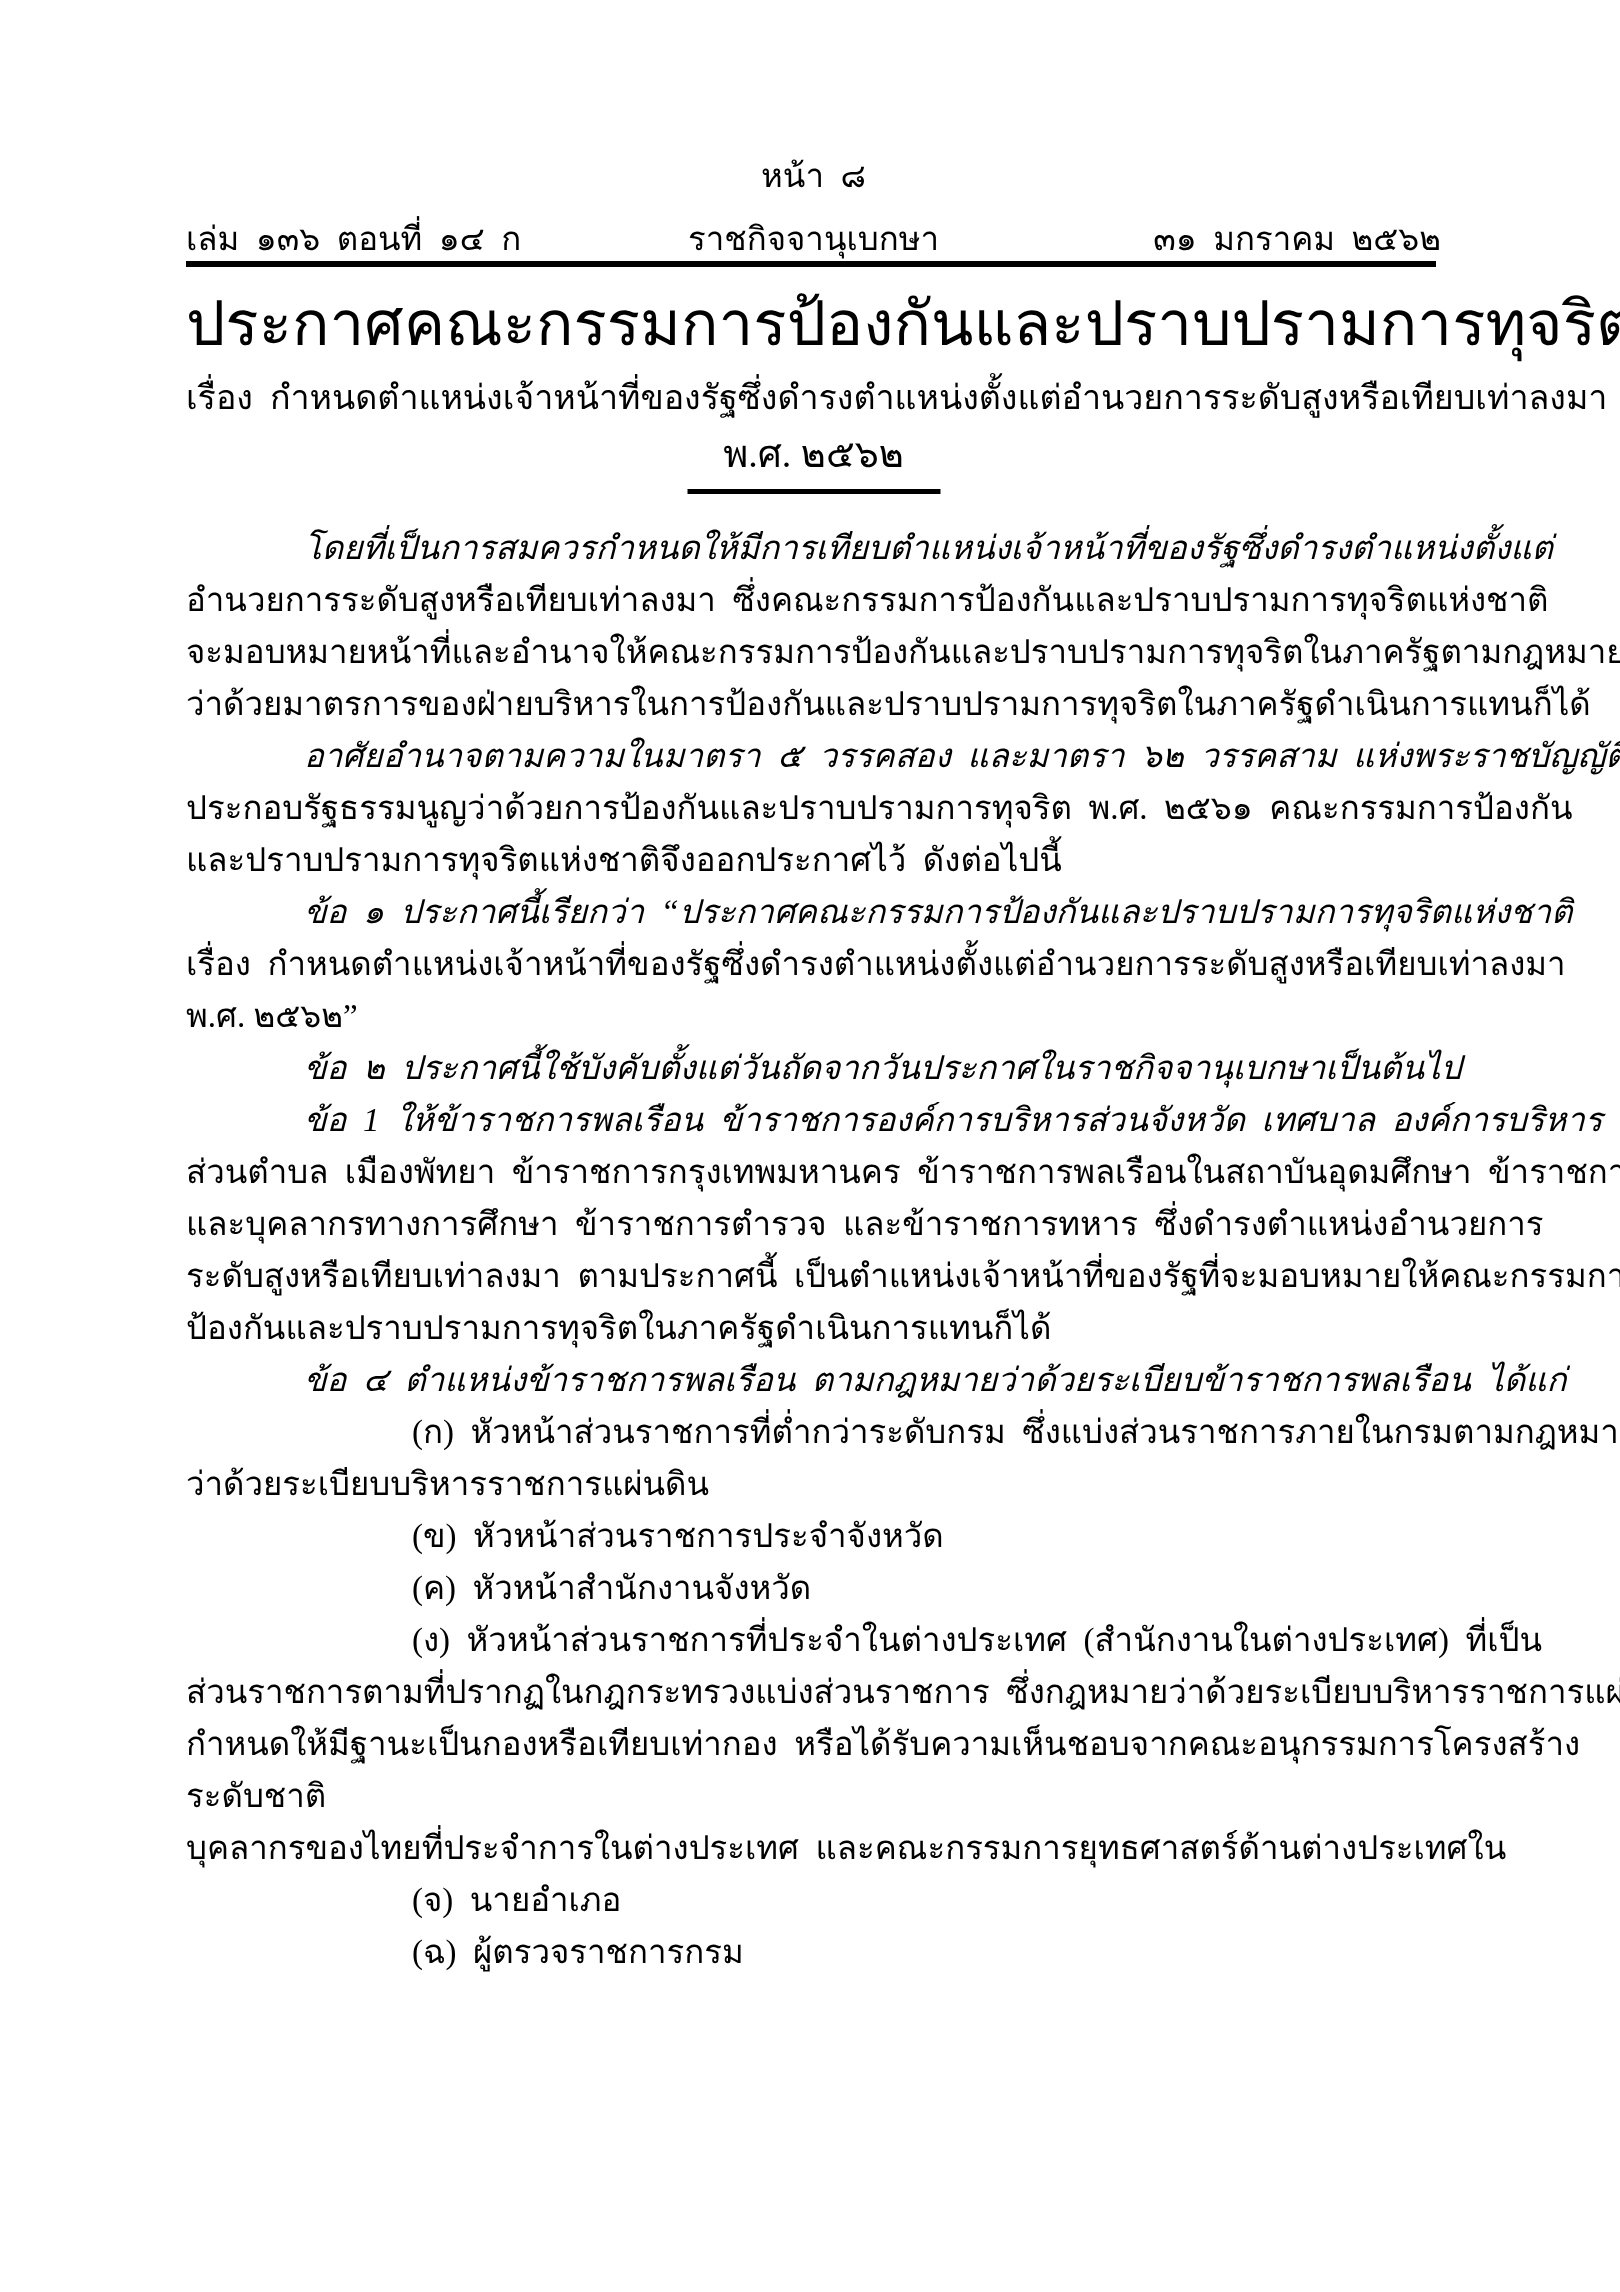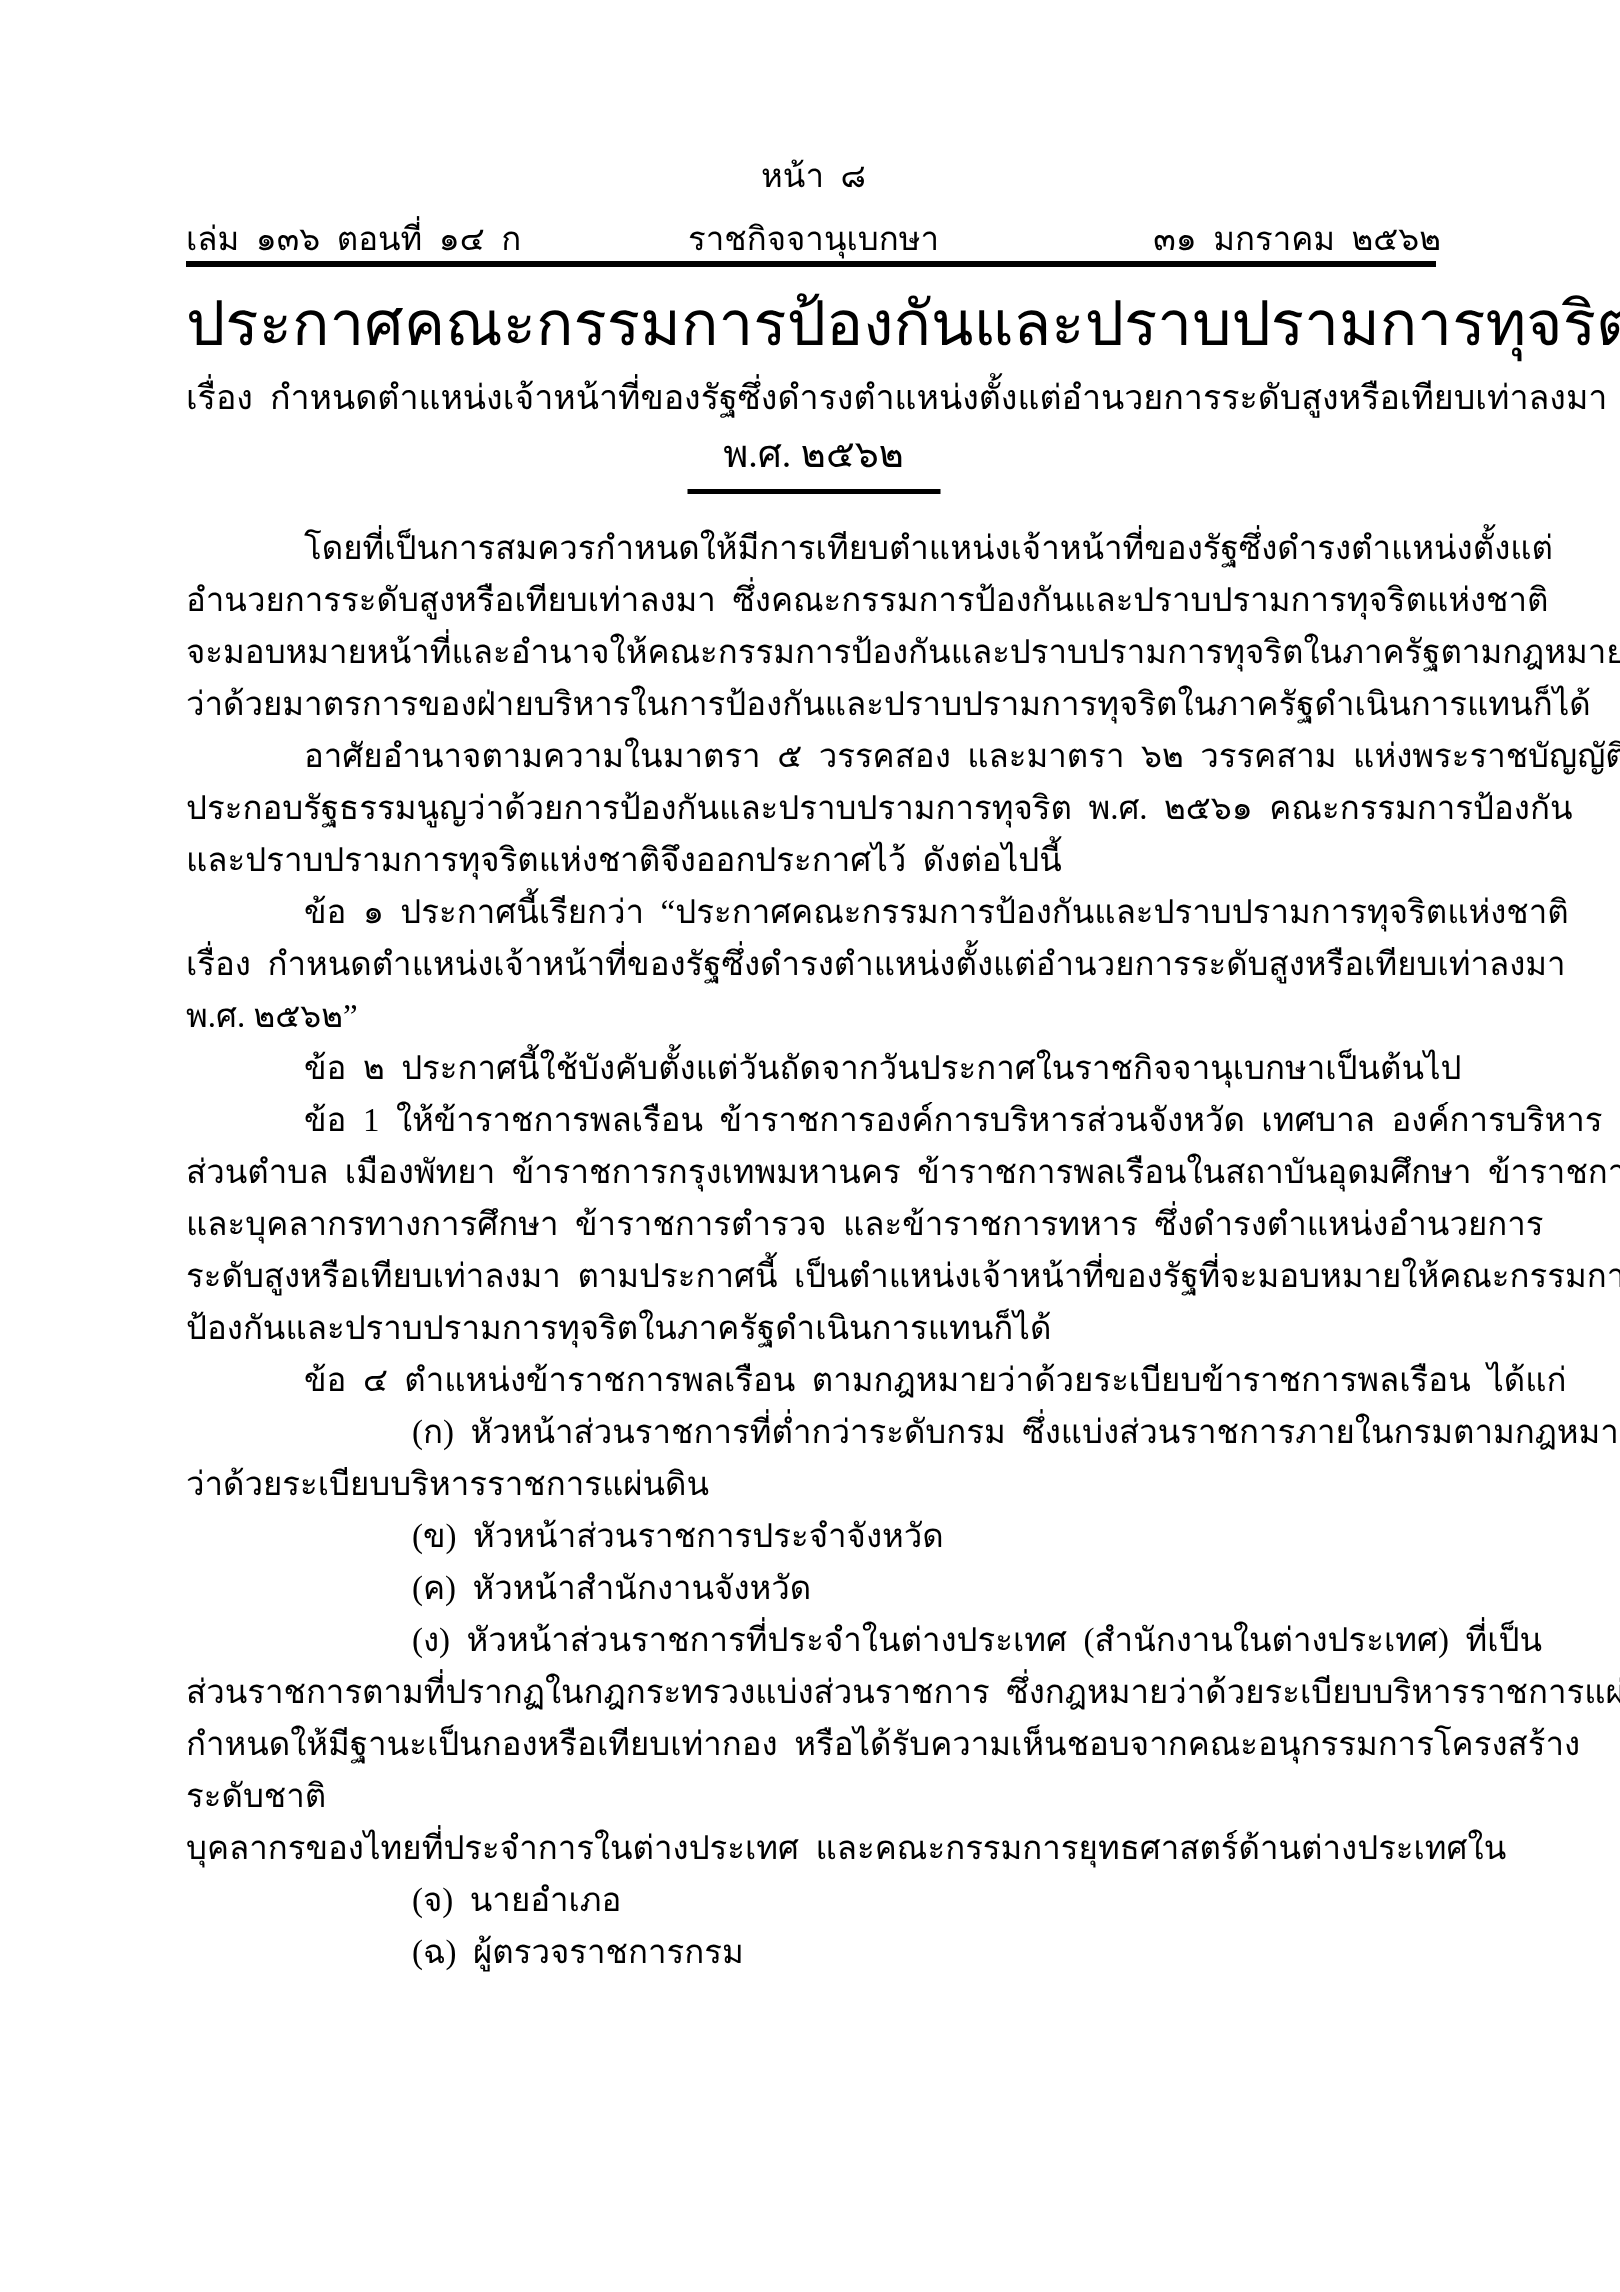--- a/index.html
+++ b/index.html
@@ -101,21 +101,21 @@
     top: 522px;
     left: 0;
     right: 0;
   }
   .line {
     height: 52px;
     line-height: 52px;
     font-size: 33px;
     white-space: pre;
   }
-  .line.para { padding-left: 118px; }
+  .line.para { padding-left: 118px; font-style: italic; }
   .line.item { padding-left: 226px; }
 </style>
 </head>
 <body>
 
 <div class="page">
   <div class="content">
 
     <div class="page-num">หน้า  ๘</div>
 

